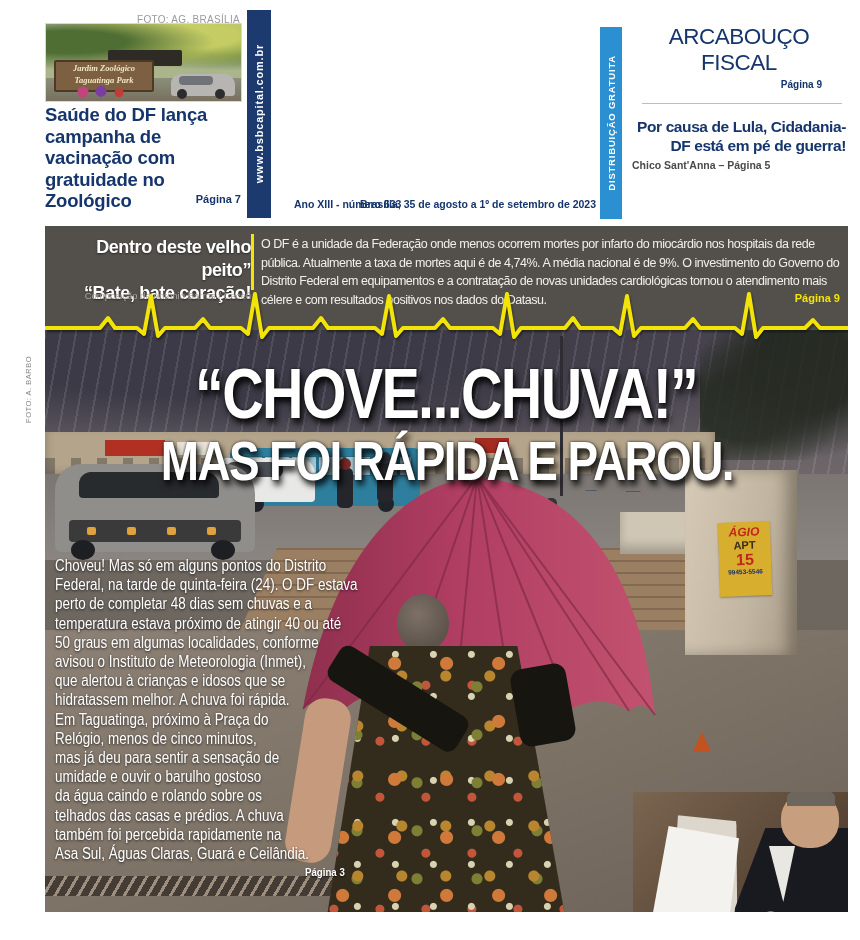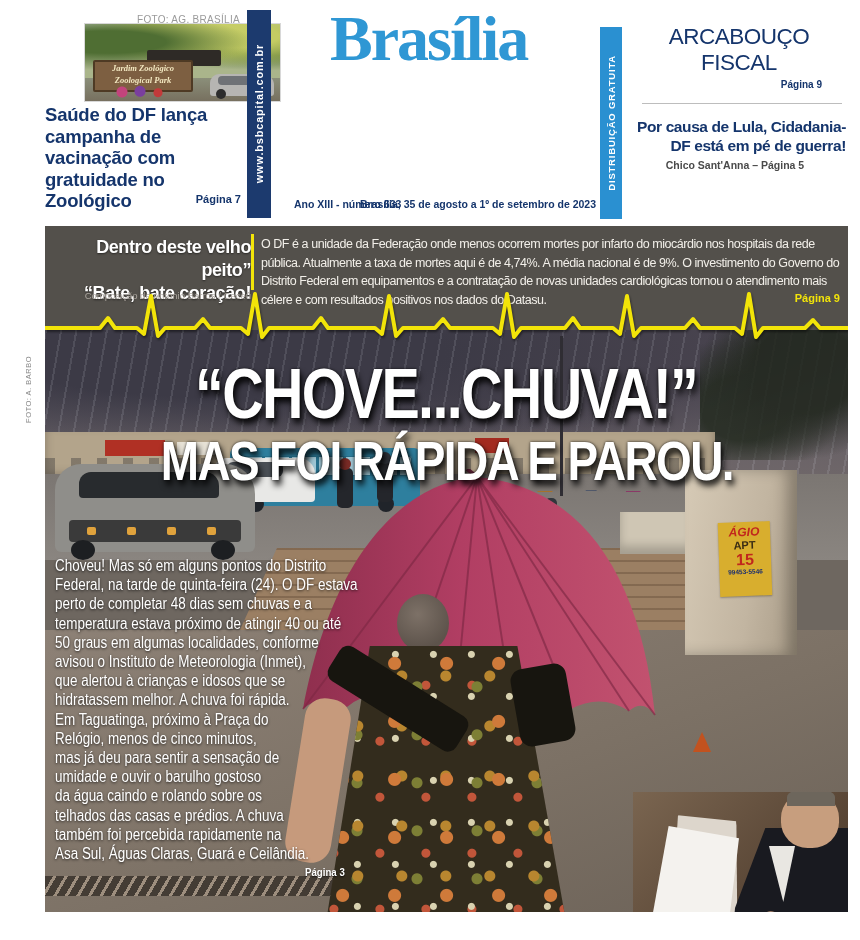--- a/index.html
+++ b/index.html
@@ -2,21 +2,21 @@
 <html><head>
 <meta charset="utf-8">
 <style>
   html,body{margin:0;padding:0;background:#ffffff;}
   .page{position:relative;width:860px;height:940px;background:#ffffff;overflow:hidden;
         font-family:"Liberation Sans",sans-serif;color:#15356c;}
   
   .photo-credit{position:absolute;left:45px;top:14px;width:195px;text-align:right;
         font-size:10px;color:#9a9a9a;letter-spacing:.3px;}
   .zoo-photo{position:absolute;left:45px;top:23px;width:195px;height:77px;overflow:hidden;
-        background:linear-gradient(#cdd4c6 0 30%,#aab58b 30% 70%,#8b8f7a 70%,#77705f);border:1px solid #d8d8d8;margin-left:39px;}
+        background:linear-gradient(#cdd4c6 0 30%,#aab58b 30% 70%,#8b8f7a 70%,#77705f);border:1px solid #d8d8d8;}
   .zp-foliage{position:absolute;left:-10px;top:-6px;width:220px;height:60px;
         background:radial-gradient(ellipse at 15% 40%,#4f6e33 0 22%,transparent 55%),
                    radial-gradient(ellipse at 45% 25%,#c9cf6b 0 18%,transparent 50%),
                    radial-gradient(ellipse at 72% 30%,#c4cc63 0 20%,transparent 52%),
                    radial-gradient(ellipse at 92% 45%,#5d7a3a 0 22%,transparent 55%);}
   .zp-kiosk{position:absolute;left:62px;top:26px;width:74px;height:16px;background:#2e2a26;border-radius:2px;}
   .zp-sign{position:absolute;left:8px;top:36px;width:96px;height:28px;background:#7d5f41;
         border:2px solid #4e3a24;border-radius:2px;color:#f2e7c0;text-align:center;
         font-family:"Liberation Serif",serif;font-style:italic;font-weight:bold;font-size:8.5px;line-height:12px;}
   .zp-car{position:absolute;right:6px;bottom:5px;width:64px;height:22px;background:#b6b5b2;
@@ -46,21 +46,21 @@
         color:#15356c;margin-top:-8px;margin-left:0;letter-spacing:-2px;}
   .mast-meta{position:absolute;left:0;top:190px;width:318px;font-size:10.5px;font-weight:bold;color:#15356c;}
   .mast-meta .ed{position:absolute;left:16px;top:0;}
   .mast-meta .dt{position:absolute;right:0;top:0;}
   .hcol-right{position:absolute;left:632px;top:24px;width:214px;}
   .fiscal-h{font-size:22.5px;font-weight:normal;color:#15356c;text-align:center;letter-spacing:-.5px;}
   .fiscal-sub{font-size:15px;font-weight:bold;color:#15356c;text-align:right;line-height:18.5px;margin-top:4px;padding-left:6px;letter-spacing:-.2px;}
   .fiscal-p{font-size:10px;font-weight:bold;color:#15356c;text-align:right;margin-top:3px;padding-right:24px;}
   .hdivider{border-top:1px solid #bdbdbd;margin:13px 4px 0 10px;}
   .cid-h{font-size:15.5px;font-weight:bold;color:#15356c;text-align:right;line-height:19px;margin-top:13px;letter-spacing:-.4px;}
-  .cid-by{font-size:10.5px;font-weight:bold;color:#4a4a4a;text-align:center;margin-top:4px;padding-right:8px;}
+  .cid-by{font-size:10.5px;font-weight:bold;color:#4a4a4a;text-align:left;margin-top:4px;padding-right:8px;}
   
   .vcredit{position:absolute;left:24px;top:356px;font-size:7.5px;color:#8a8a8a;letter-spacing:.5px;
         writing-mode:vertical-rl;transform:rotate(180deg);}
   .hero{position:absolute;left:45px;top:226px;width:803px;height:686px;overflow:hidden;background:#6e6760;}
   .band{position:absolute;left:0;top:0;width:803px;height:104px;background:#53504b;z-index:4;}
   .quote{position:absolute;left:8px;top:10px;width:198px;text-align:right;color:#fff;
         font-weight:bold;font-size:18px;line-height:23px;letter-spacing:-.4px;text-shadow:0 1px 2px rgba(0,0,0,.5);}
   .quote-credit{position:absolute;left:8px;top:64px;width:198px;text-align:right;color:#aaa49d;font-size:9.5px;}
   .band-vline{position:absolute;left:206px;top:8px;width:3px;height:56px;background:#f2e409;}
   .band-summary{position:absolute;left:216px;top:9px;width:580px;color:#f2efe9;
@@ -184,35 +184,34 @@
 
 <div class="page">
 
   <div class="photo-credit">FOTO: AG. BRASÍLIA</div>
 
   <div class="zoo-photo">
     <div class="zp-foliage"></div>
     <div class="zp-kiosk"></div>
     <div class="zp-sign">
       <div>Jardim Zoológico</div>
-      <div>Zoological Park</div>
+      <div>Taguatinga Park</div>
     </div>
     <div class="zp-flowers"></div>
     <div class="zp-car"></div>
   </div>
 
   <div class="zoo-headline">Saúde do DF lança campanha de vacinação com gratuidade no Zoológico</div>
   <div class="zoo-pageref">Página 7</div>
 
   <div class="vbar vbar-site">
     <span>www.bsbcapital.com.br</span>
   </div>
 
   <div class="masthead">
-    <div class="mast-t1">Brasília</div>
     <div class="mast-meta">
       <span class="ed">Ano XIII - número 633</span>
       <span class="dt">Brasília, 35 de agosto a 1º de setembro de 2023</span>
     </div>
   </div>
 
   <div class="vbar vbar-dist">
     <span>DISTRIBUIÇÃO GRATUITA</span>
   </div>
 

